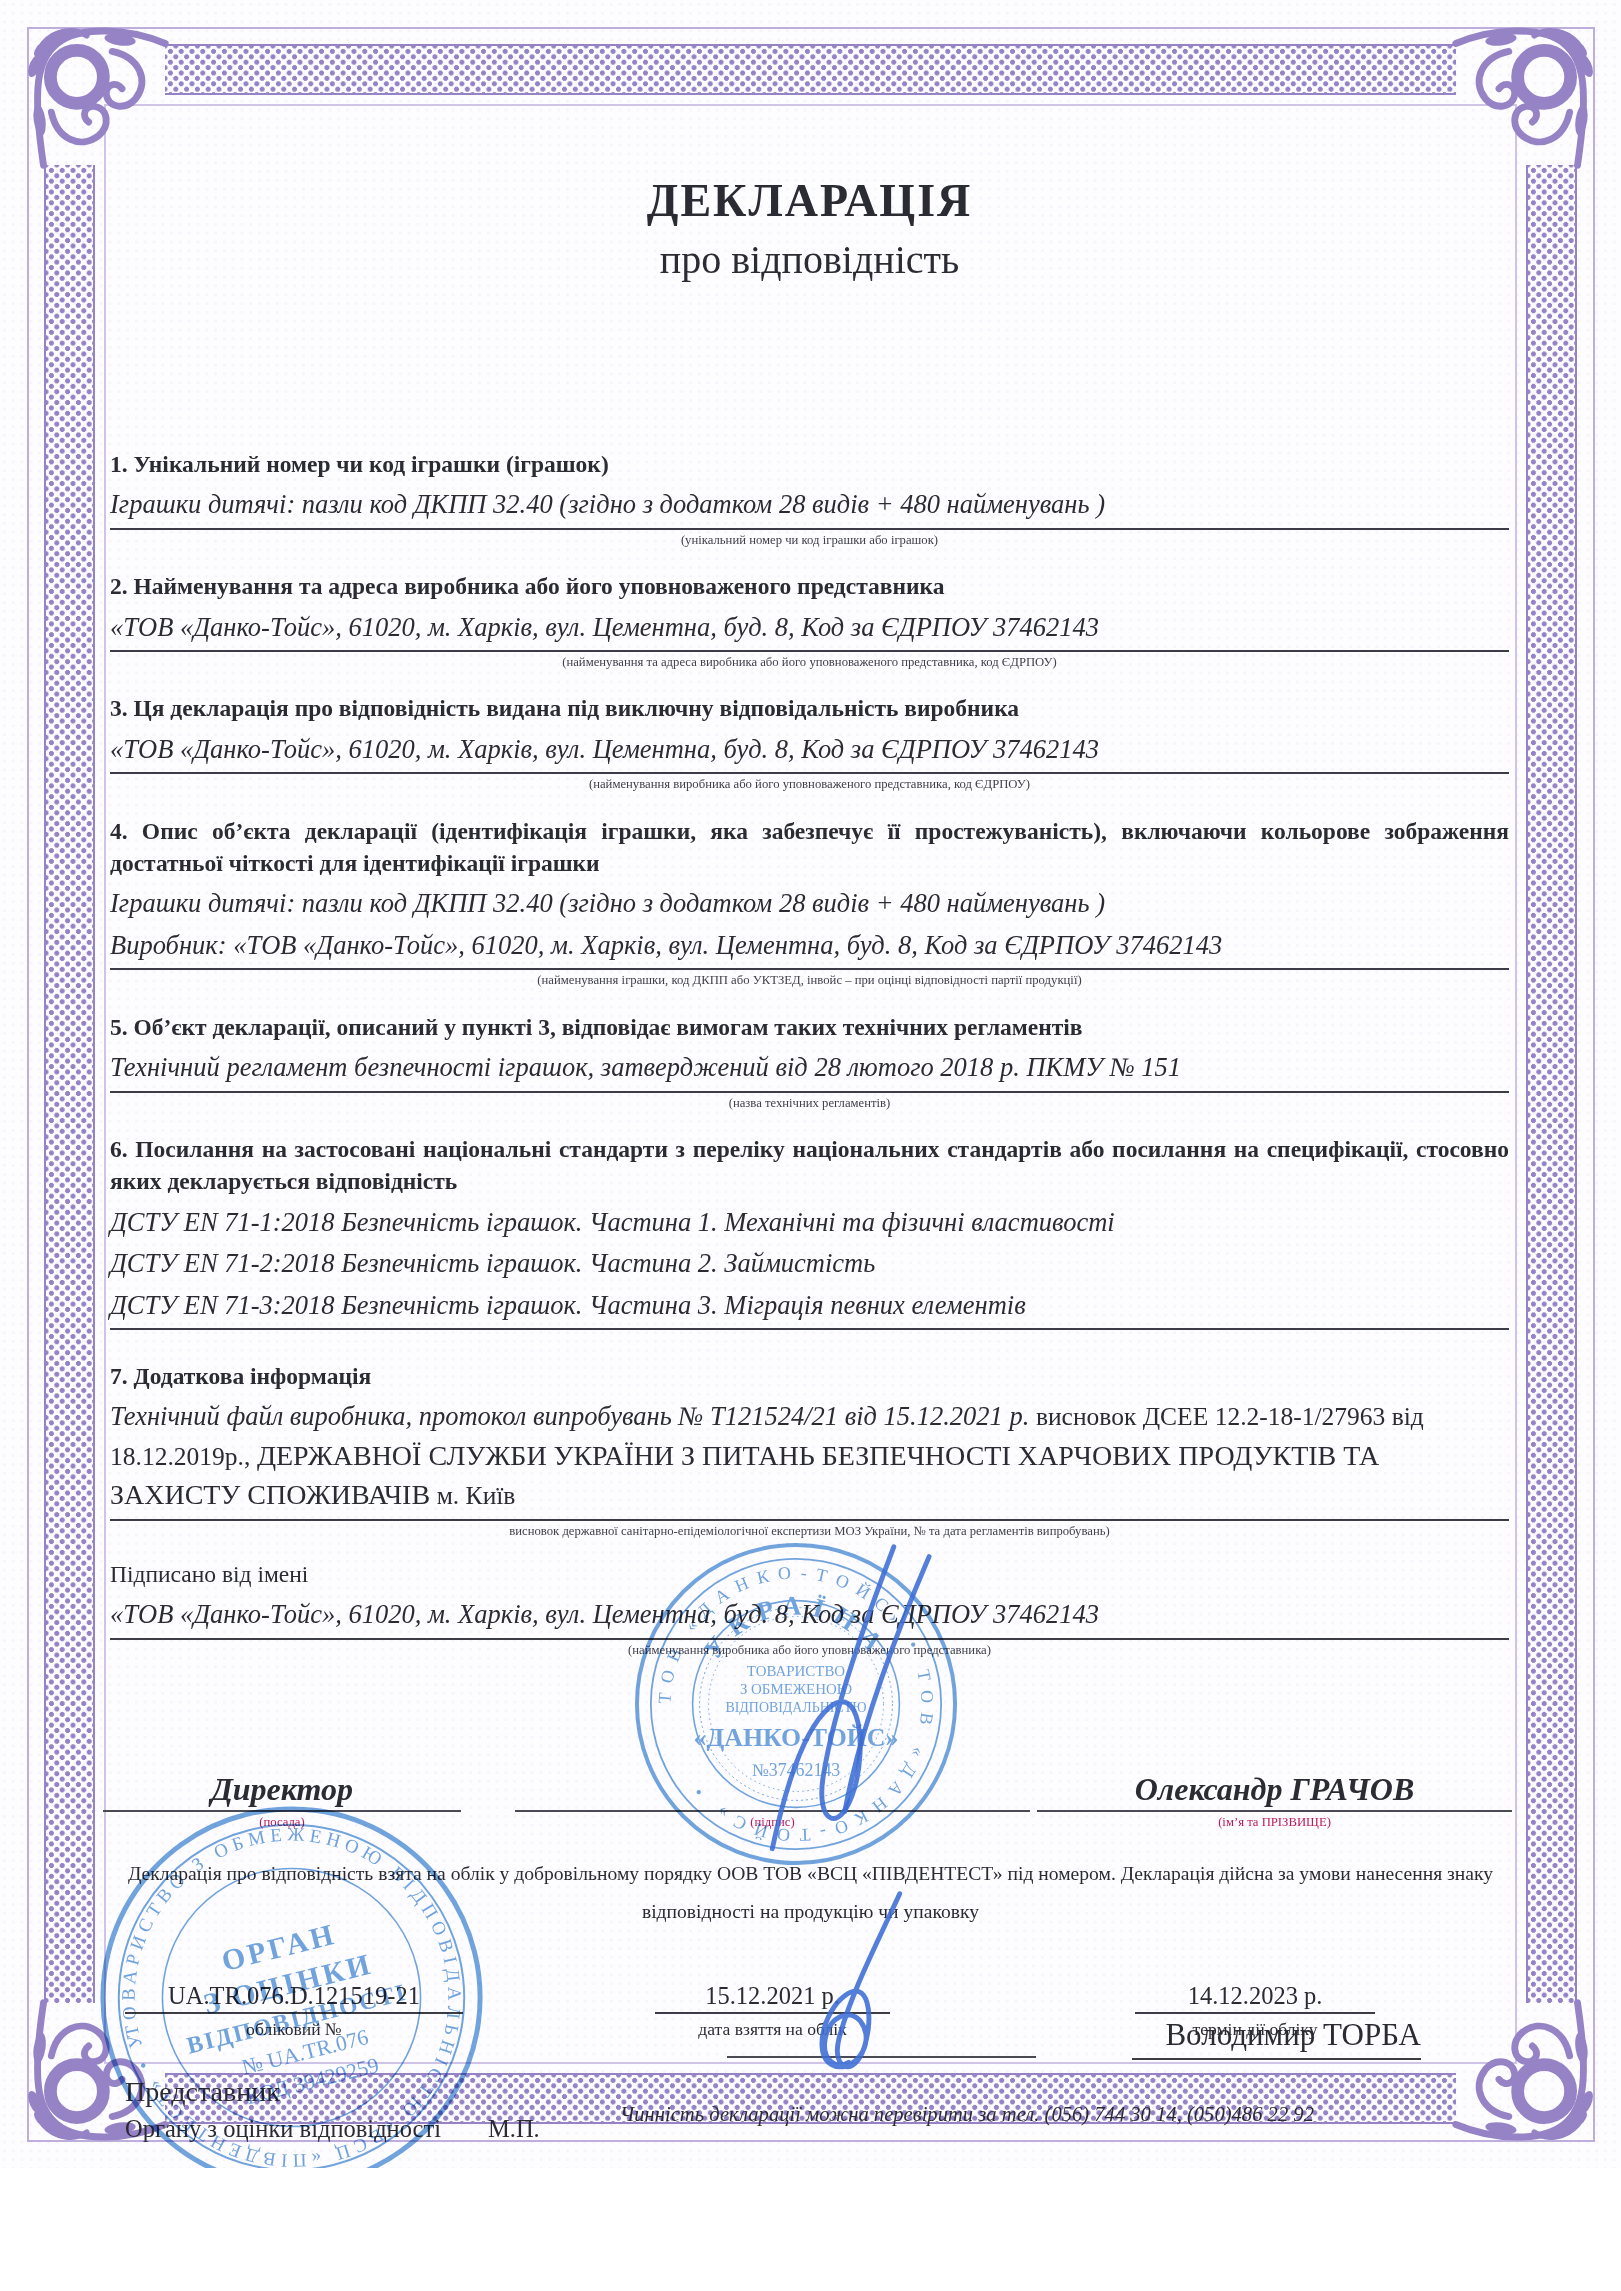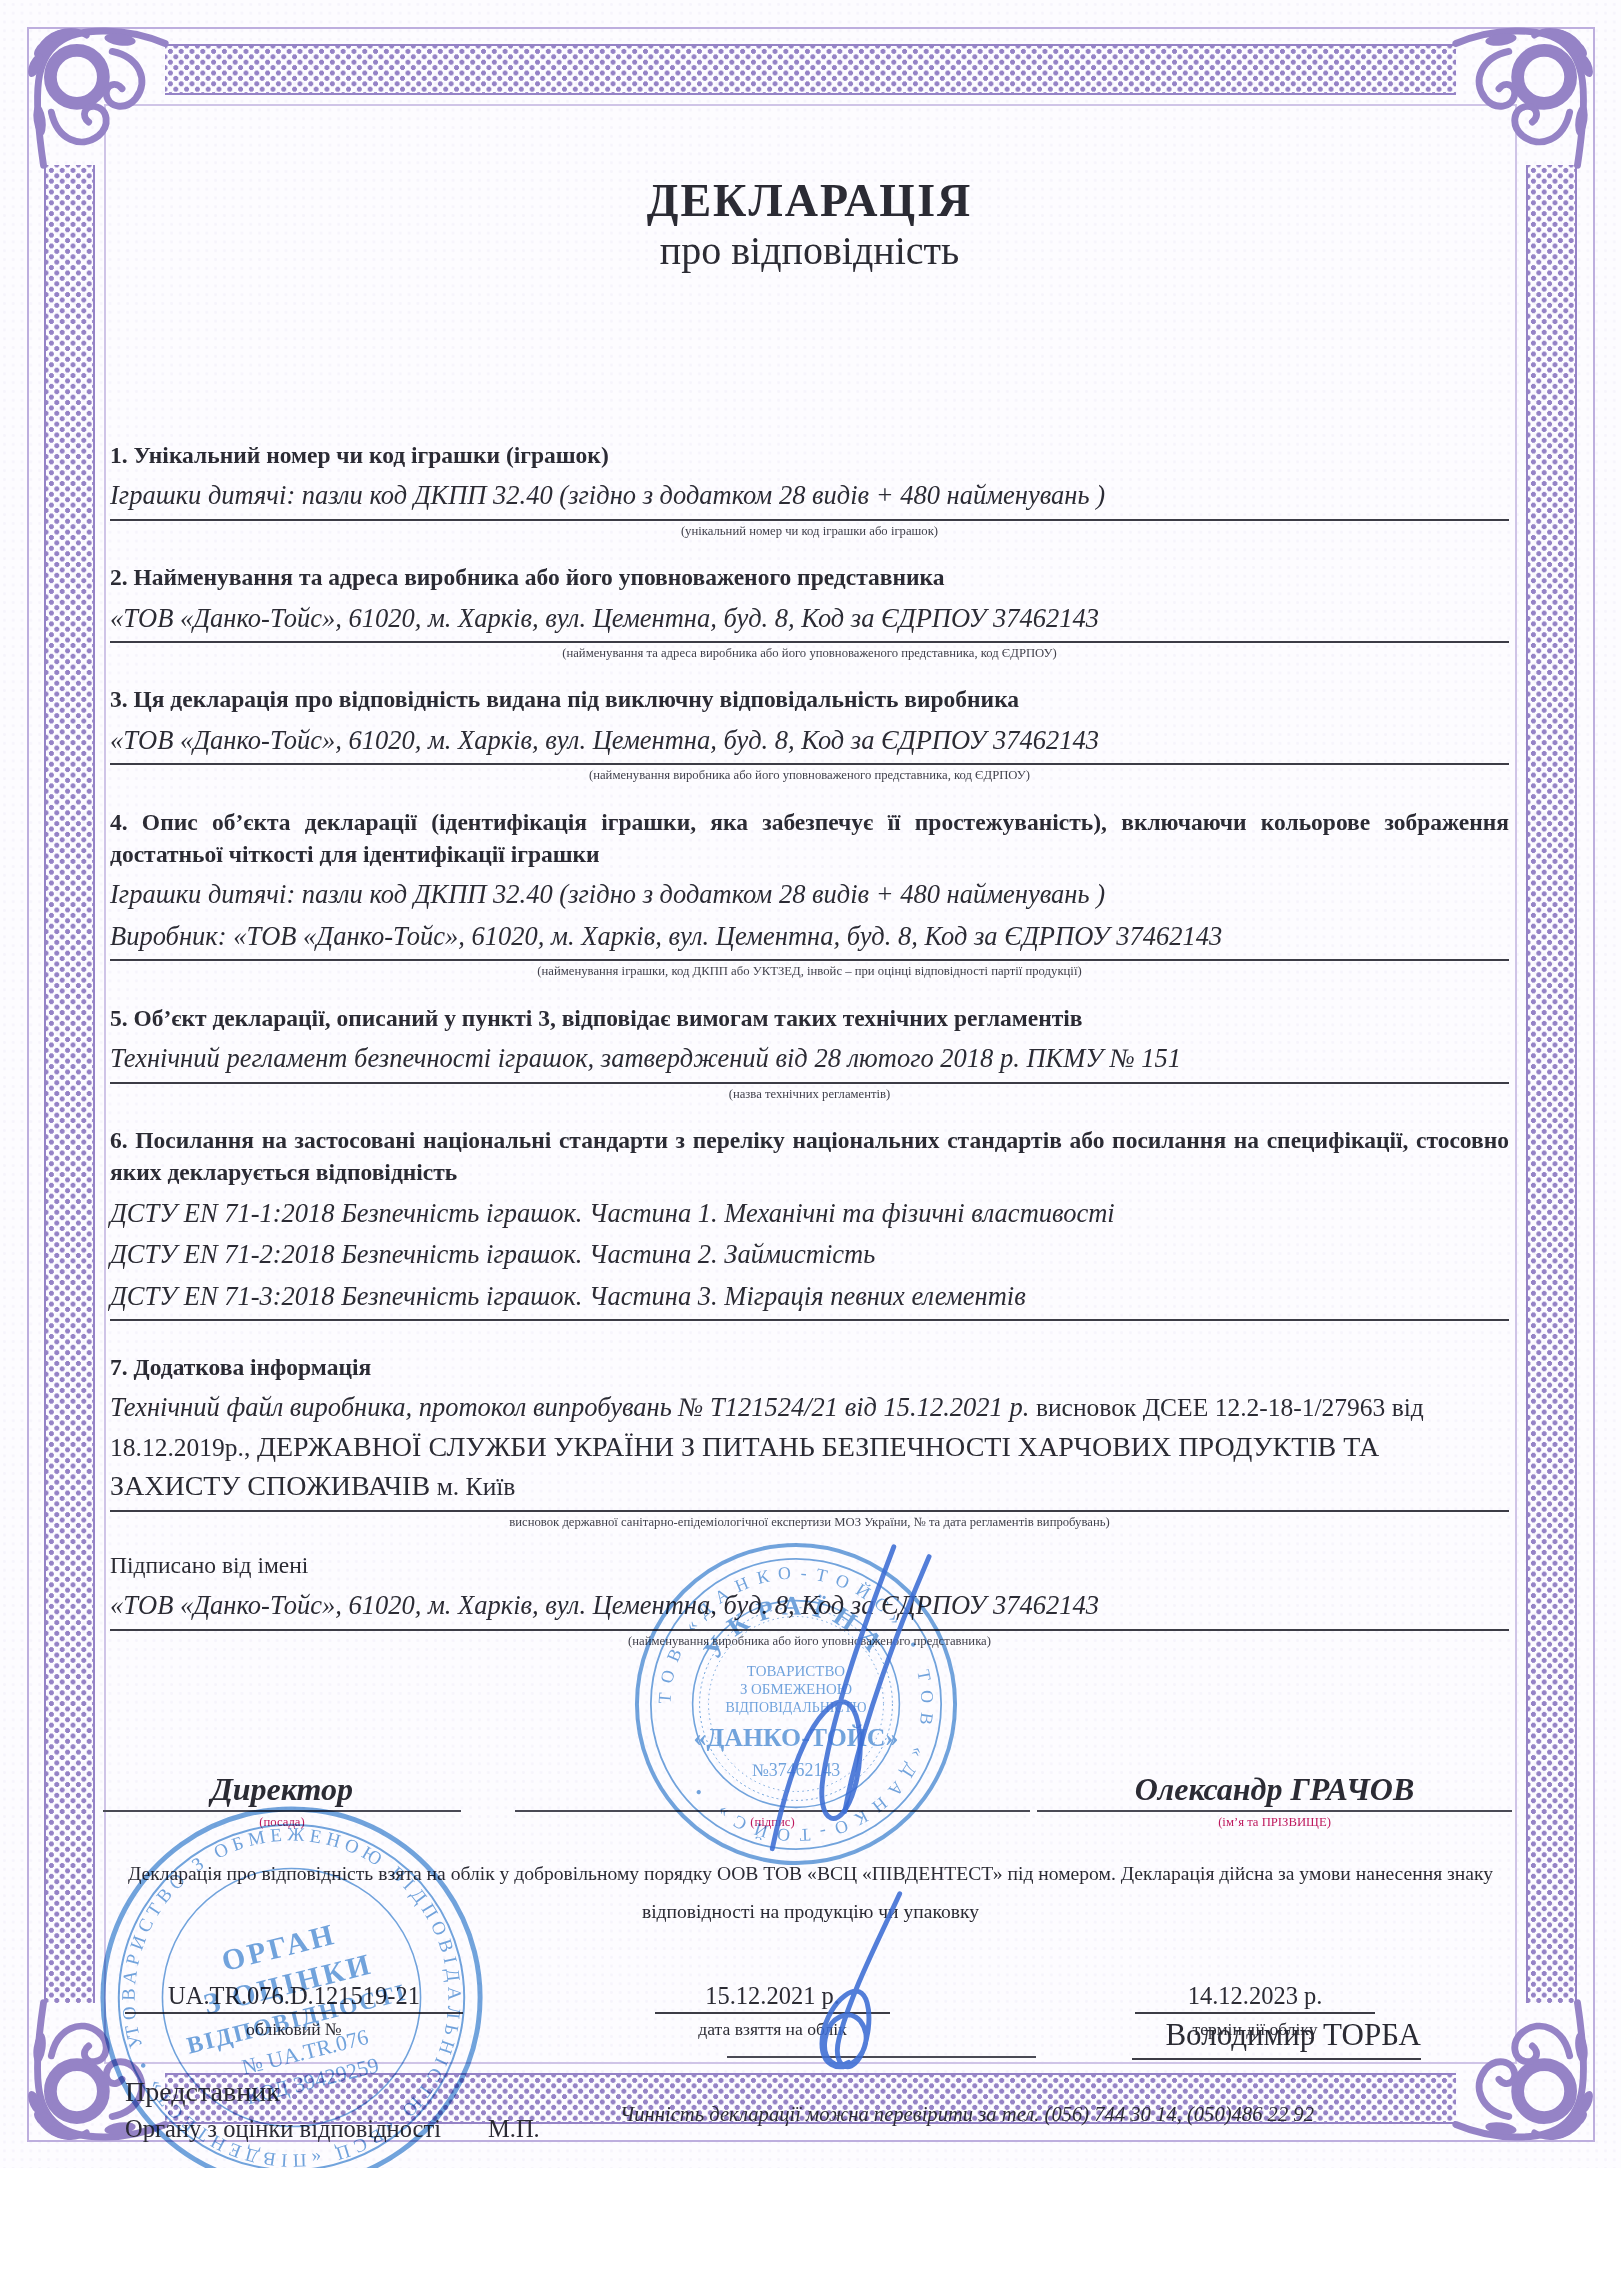--- a/index.html
+++ b/index.html
@@ -32,21 +32,21 @@
   .corner{position:absolute;width:157px;height:157px;z-index:2;pointer-events:none;}
   .corner.tl{top:17.6px;left:17.6px;}
   .corner.tr{top:17.6px;right:17.6px;transform:scaleX(-1);}
   .corner.bl{bottom:17.6px;left:17.6px;transform:scaleY(-1);}
   .corner.br{bottom:17.6px;right:17.6px;transform:scale(-1,-1);}
 
   
   .main{position:absolute;left:110px;right:112px;top:174px;z-index:3;}
   .doc-title{text-align:center;margin-bottom:165px;}
   .doc-title .t1{font-size:46px;font-weight:bold;letter-spacing:2px;}
-  .doc-title .t2{font-size:40px;margin-top:0;}
+  .doc-title .t2{font-size:40px;margin-top:9px;}
 
   .sec h3{font-size:23.5px;font-weight:bold;margin:0 0 5.9px 0;line-height:1.38;text-align:justify;}
   .val{font-size:26.5px;font-style:italic;margin:0;line-height:1.42;padding-bottom:3.9px;}
   .val.last{border-bottom:2.9px solid #3c3c46;}
   .cap{text-align:center;font-size:12.7px;color:#41414c;padding-top:2.9px;margin-bottom:22.5px;}
   .cap.empty{margin-bottom:22.5px;height:3.9px;}
   .caps-run{font-style:normal;font-size:28px;text-align:center;}
   .reg-run{font-style:normal;font-size:25.5px;}
   .plain-label{font-size:23.5px;margin:0 0 7.8px 0;}
 

